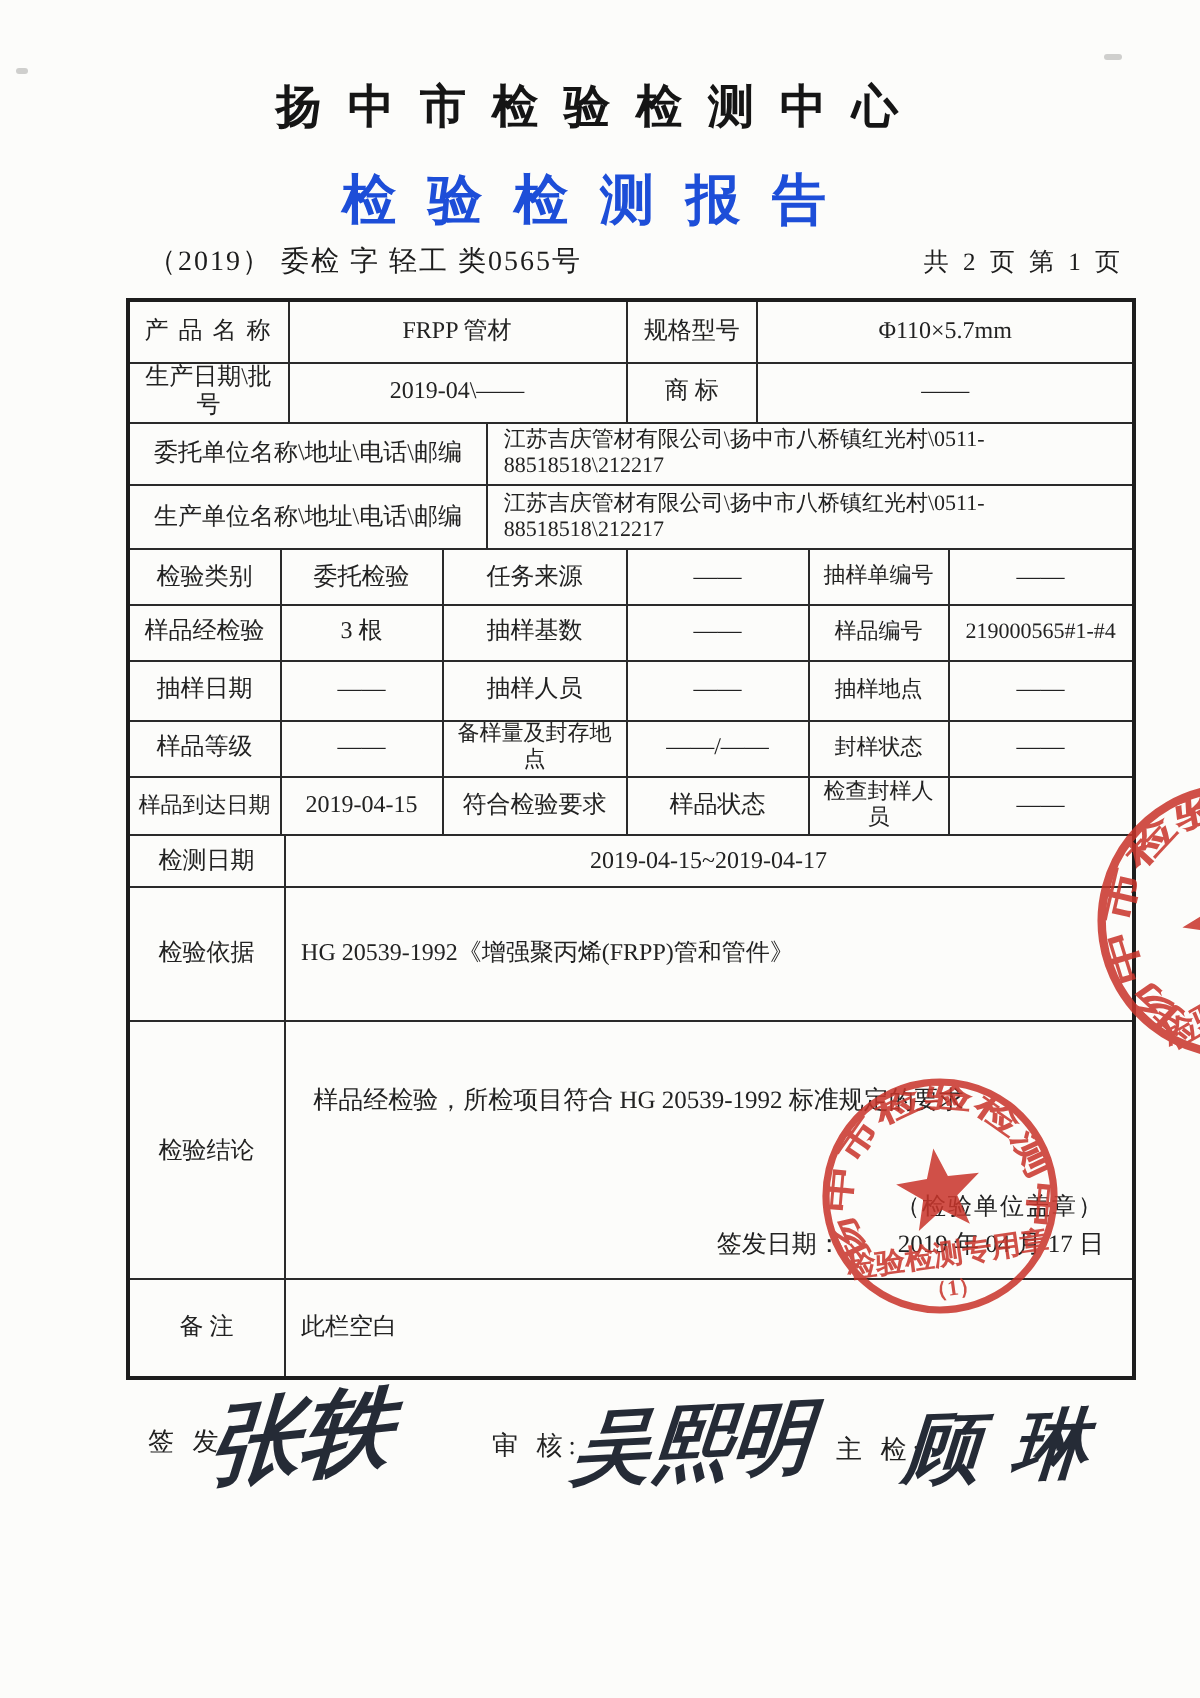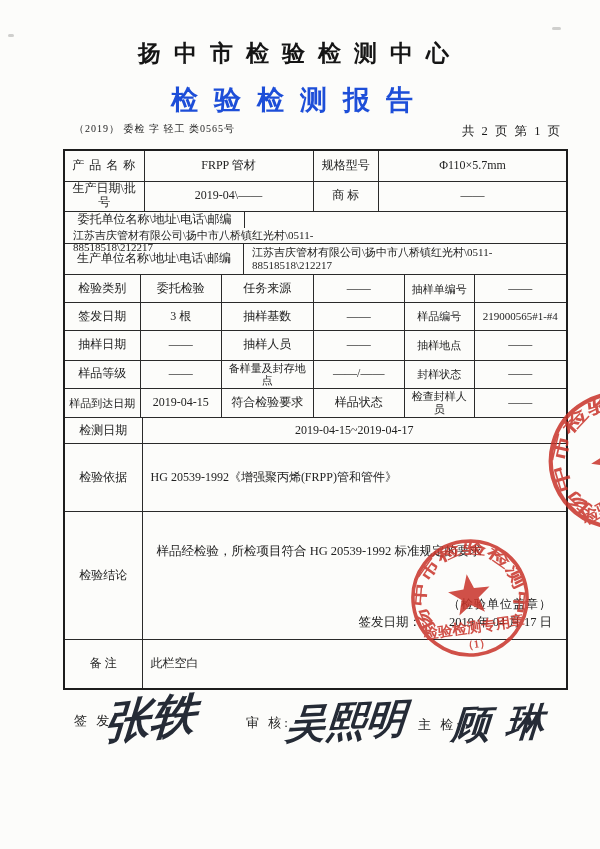--- a/index.html
+++ b/index.html
@@ -12,21 +12,21 @@
   .abs{position:absolute;}
   
   .org-title{
     left:0;top:38px;width:600px;text-align:center;
     font-size:23px;font-weight:700;letter-spacing:13px;color:#151515;
   }
   .report-title{
     left:0;top:82px;width:600px;text-align:center;
     font-size:27px;font-weight:700;letter-spacing:16px;color:#1d4ed8;
   }
-  .doc-no{left:74px;top:122px;font-size:10px;letter-spacing:1px;}
+  .doc-no{left:74px;top:122px;font-size:14px;letter-spacing:1px;}
   .page-no{right:38px;top:123px;font-size:12.5px;letter-spacing:2px;}
   
   .report-table{
     left:63px;top:149px;width:505px;height:541px;
     border:2px solid #1d1d1d;box-sizing:border-box;
     display:flex;flex-direction:column;background:transparent;
   }
   .trow{display:flex;flex-direction:row;width:100%;box-sizing:border-box;border-bottom:1px solid #2a2a2a;}
   .trow:last-child{border-bottom:none;}
   .tcell{
@@ -89,41 +89,41 @@
     <div class="tcell" style="width:188px;">Φ110×5.7mm</div>
   </div>
 
   <div class="trow" style="height:30px;">
     <div class="tcell" style="width:80px;">生产日期\批号</div>
     <div class="tcell" style="width:170px;">2019-04\——</div>
     <div class="tcell" style="width:66px;">商    标</div>
     <div class="tcell" style="width:188px;">——</div>
   </div>
 
-  <div class="trow" style="height:32px;flex-direction:column;">
+  <div class="trow" style="height:32px;">
     <div class="tcell" style="width:180px;">委托单位名称\地址\电话\邮编</div>
     <div class="tcell left small" style="width:324px;">江苏吉庆管材有限公司\扬中市八桥镇红光村\0511-88518518\212217</div>
   </div>
 
   <div class="trow" style="height:32px;">
     <div class="tcell" style="width:180px;">生产单位名称\地址\电话\邮编</div>
     <div class="tcell left small" style="width:324px;">江苏吉庆管材有限公司\扬中市八桥镇红光村\0511-88518518\212217</div>
   </div>
 
   <div class="trow" style="height:28px;">
     <div class="tcell" style="width:76px;">检验类别</div>
     <div class="tcell" style="width:82px;">委托检验</div>
     <div class="tcell" style="width:92px;">任务来源</div>
     <div class="tcell" style="width:92px;">——</div>
     <div class="tcell small" style="width:70px;">抽样单编号</div>
     <div class="tcell" style="width:92px;">——</div>
   </div>
 
   <div class="trow" style="height:28px;">
-    <div class="tcell" style="width:76px;">签发日期</div>
+    <div class="tcell" style="width:76px;">样品经检验</div>
     <div class="tcell" style="width:82px;">3 根</div>
     <div class="tcell" style="width:92px;">抽样基数</div>
     <div class="tcell" style="width:92px;">——</div>
     <div class="tcell small" style="width:70px;">样品编号</div>
     <div class="tcell small" style="width:92px;">219000565#1-#4</div>
   </div>
 
   <div class="trow" style="height:30px;">
     <div class="tcell" style="width:76px;">抽样日期</div>
     <div class="tcell" style="width:82px;">——</div>

